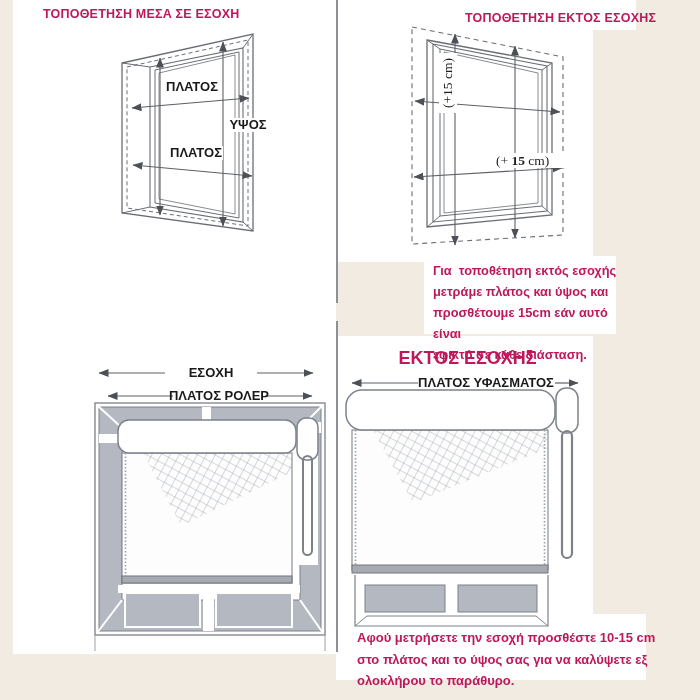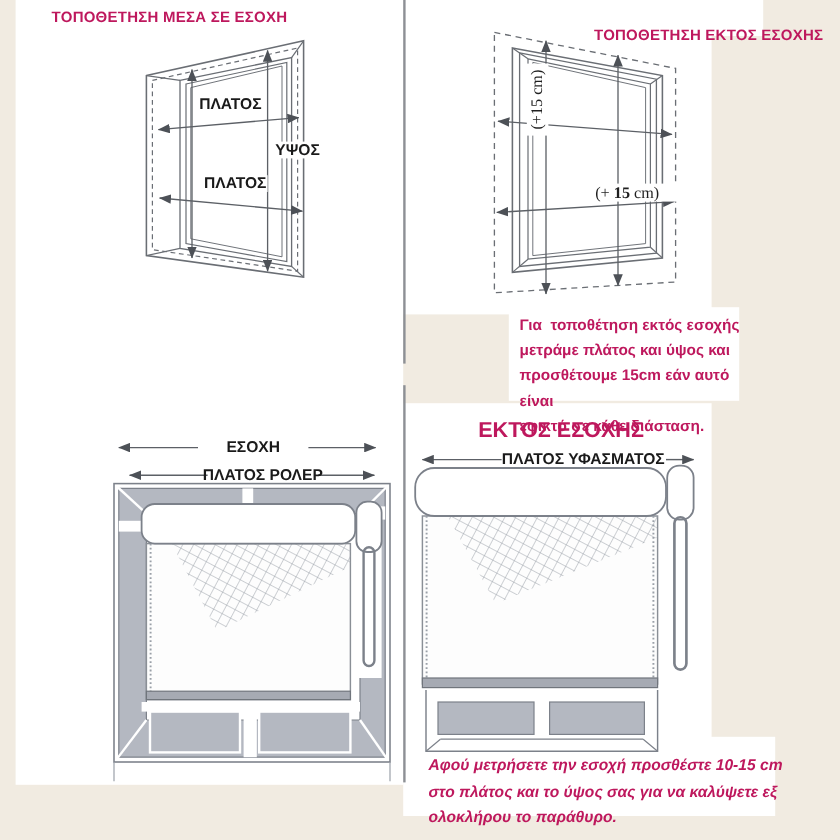--- a/index.html
+++ b/index.html
@@ -27,21 +27,21 @@
   <div class="panel" style="left:336px;top:0;width:300px;height:30px;"></div>
   <div class="panel" style="left:336px;top:0;width:257px;height:262px;"></div>
   <div class="panel" style="left:424px;top:256px;width:192px;height:78px;"></div>
   <div class="panel" style="left:336px;top:336px;width:257px;height:290px;"></div>
   <div class="panel" style="left:336px;top:614px;width:310px;height:66px;"></div>
 
   <div class="divider" style="left:336px;top:0;height:303px;"></div>
   <div class="divider" style="left:336px;top:321px;height:331px;"></div>
 
   <div class="sec-title" style="left:43px;top:7px;">ΤΟΠΟΘΕΤΗΣΗ ΜΕΣΑ ΣΕ ΕΣΟΧΗ</div>
-  <div class="sec-title" style="left:465px;top:22px;margin-left:30px;">ΤΟΠΟΘΕΤΗΣΗ ΕΚΤΟΣ ΕΣΟΧΗΣ</div>
+  <div class="sec-title" style="left:465px;top:11px;">ΤΟΠΟΘΕΤΗΣΗ ΕΚΤΟΣ ΕΣΟΧΗΣ</div>
 
   <svg style="left:105px;top:30px;" width="230" height="213" viewBox="0 0 230 213">
     <defs>
       <marker id="ar1" markerUnits="userSpaceOnUse" markerWidth="10" markerHeight="8" refX="9.5" refY="4" orient="auto-start-reverse">
         <path d="M0,0 L10,4 L0,8 Z" fill="#4d5157"></path>
       </marker>
     </defs>
     <g stroke="#6a6e74" fill="none">
       <polygon points="22,37 143,10 143,196 22,178" stroke-width="1" stroke-dasharray="4 3"></polygon>
       <polygon points="17,33 148,4 148,201 17,183" stroke-width="1.3"></polygon>
@@ -180,17 +180,17 @@
     <polygon points="28,62 203,62 203,80 68,135" fill="url(#hatchB)"></polygon>
     <line x1="10.5" y1="62" x2="10.5" y2="202" stroke="#9aa0a8" stroke-width="1.6" stroke-dasharray="1.5 2"></line>
     <line x1="199.5" y1="62" x2="199.5" y2="202" stroke="#9aa0a8" stroke-width="1.6" stroke-dasharray="1.5 2"></line>
     <rect x="7" y="197" width="196" height="8" fill="#a6aab3" stroke="#70757c" stroke-width="1"></rect>
 
     <rect x="1" y="22" width="209" height="40" rx="16" fill="#ffffff" stroke="#7c818a" stroke-width="1.5"></rect>
     <rect x="211" y="20" width="22" height="45" rx="10" fill="#ffffff" stroke="#7c818a" stroke-width="1.5"></rect>
     <rect x="217" y="63" width="10" height="127" rx="5" fill="none" stroke="#7c818a" stroke-width="2.2"></rect>
   </svg>
 
-  <div class="caption" style="left:357px;top:627px;width:312px;font-size:13px;font-style:italic;">Αφού μετρήσετε την εσοχή προσθέστε 10-15 cm
+  <div class="caption" style="left:357px;top:627px;width:312px;font-size:13px;">Αφού μετρήσετε την εσοχή προσθέστε 10-15 cm
 στο πλάτος και το ύψος σας για να καλύψετε εξ
 ολοκλήρου το παράθυρο.</div>
 
 </div>
 
 </body></html>

